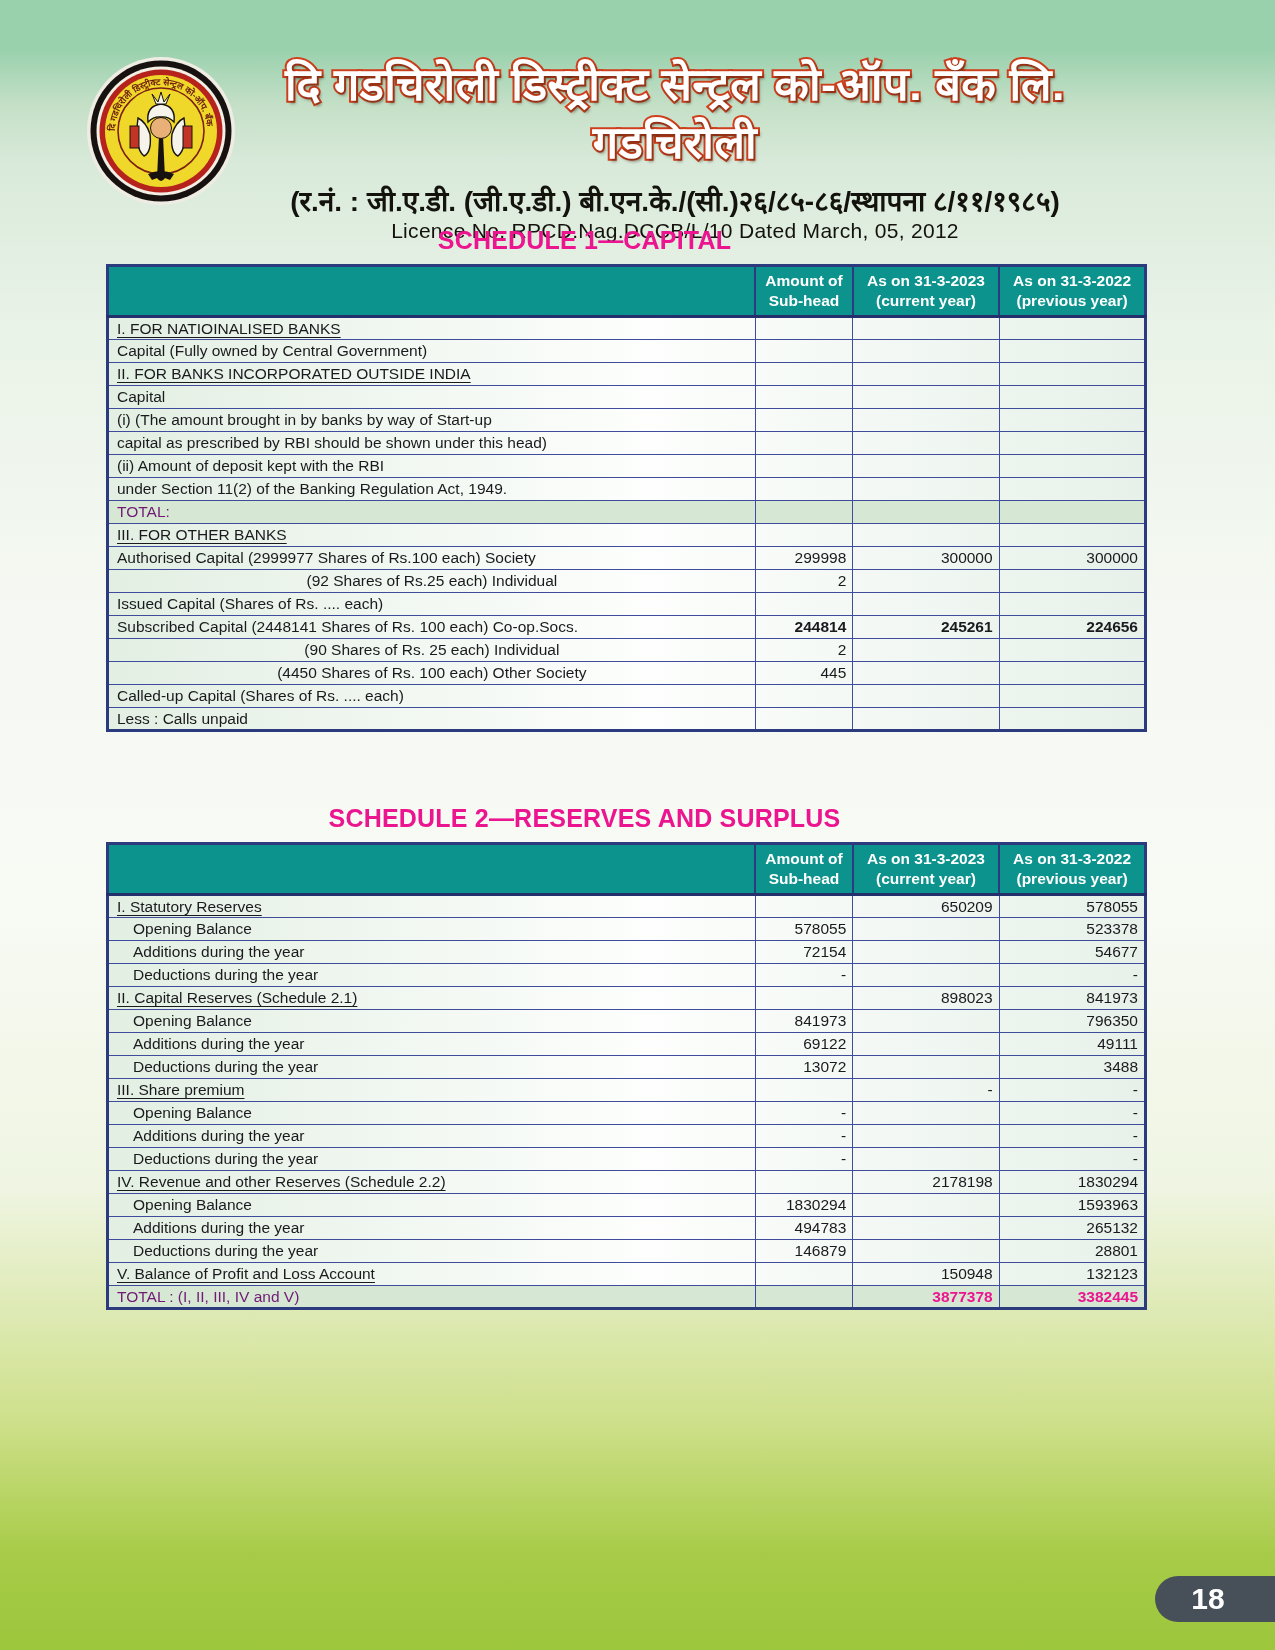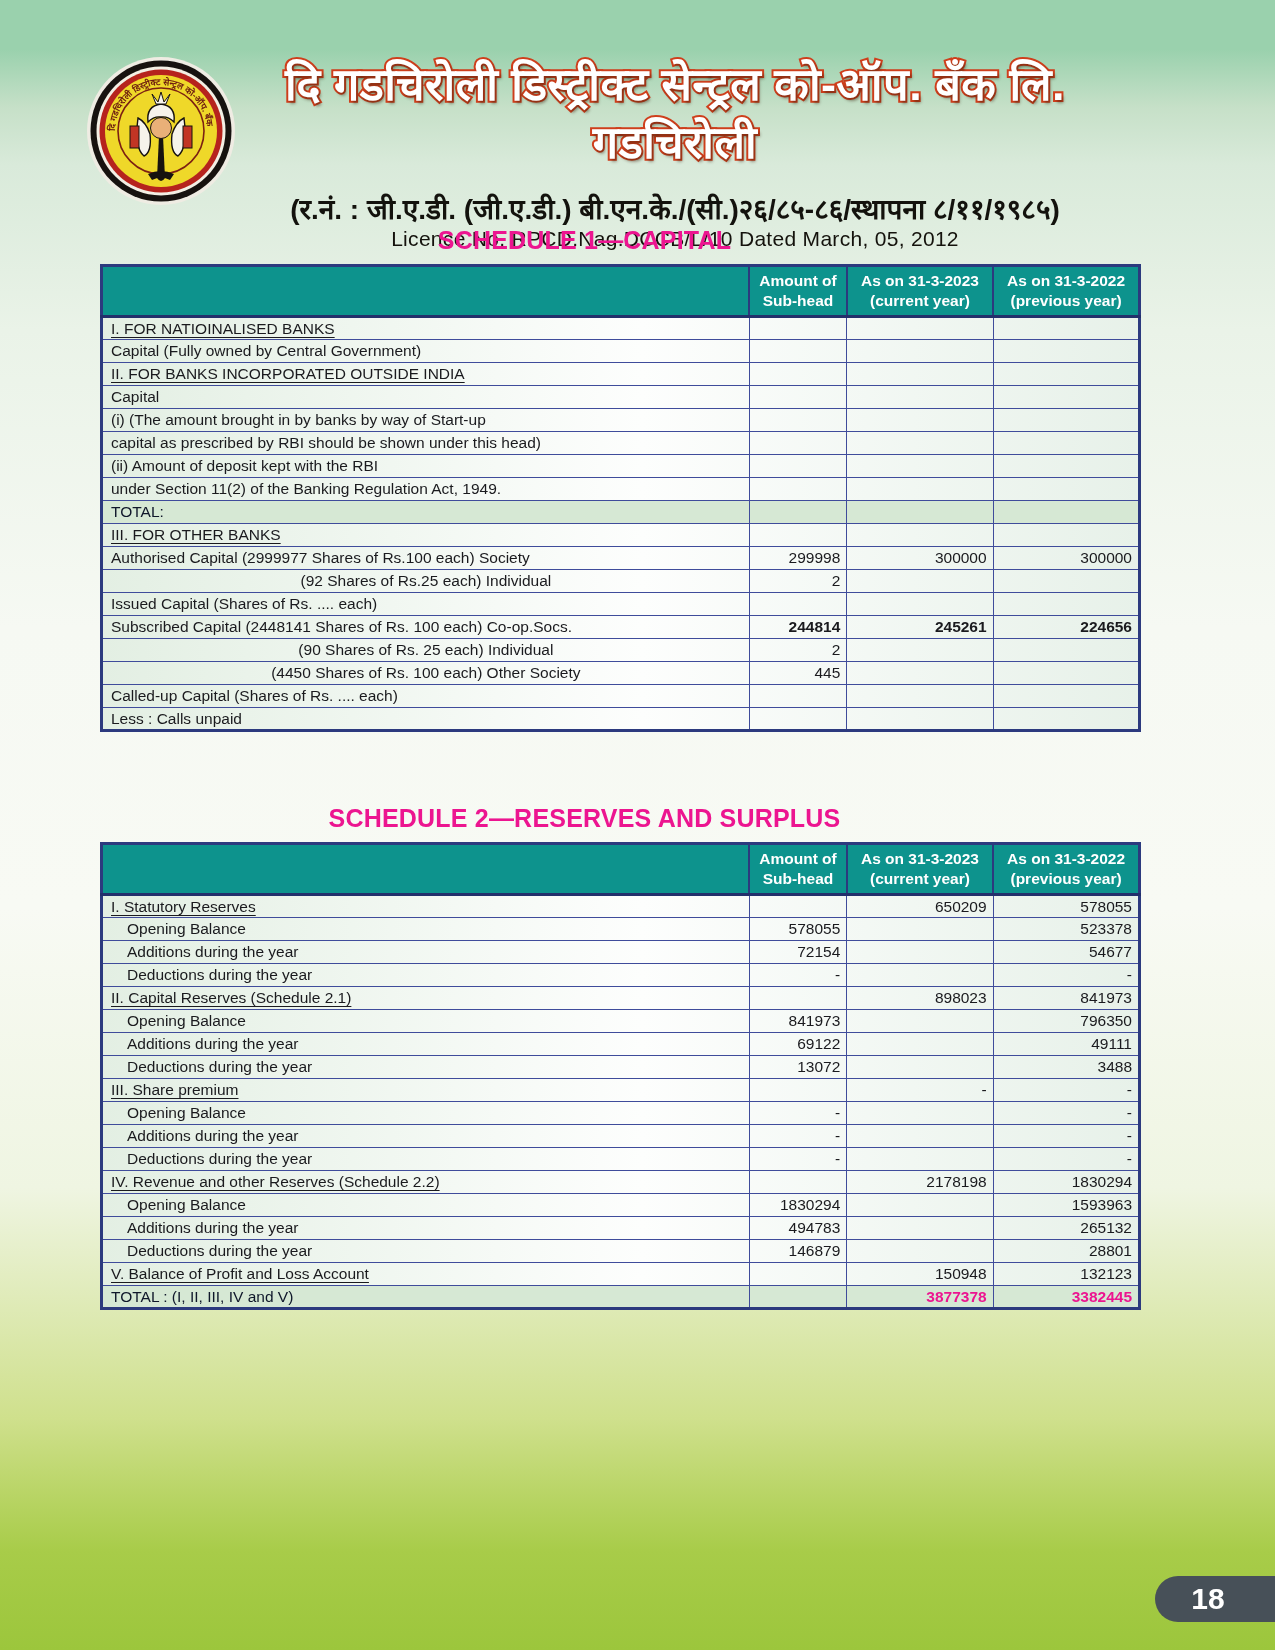--- a/index.html
+++ b/index.html
@@ -18,34 +18,34 @@
 
   
   .logo-wrap { position: absolute; left: 86px; top: 56px; width: 150px; height: 150px; }
   .titles { position: absolute; left: 245px; top: 56px; width: 860px; text-align: center; }
   .bank-name {
     font-size: 45px; font-weight: bold; line-height: 58px;
     color: #ffffff; letter-spacing: 0.5px;
     -webkit-text-stroke: 4px #cf3f1c; paint-order: stroke fill;
     text-shadow: 2px 3px 3px rgba(60,30,10,0.45);
   }
-  .reg-line { margin-top: 17px; font-size: 28px; font-weight: bold; color: #13120d; text-align: center; }
+  .reg-line { margin-top: 9px; font-size: 28px; font-weight: bold; color: #13120d; text-align: center; }
   .licence-line { font-size: 21px; color: #14120c; letter-spacing: 0.3px; }
 
   
   .sched-title {
     position: absolute; left: 0; width: 1169px; text-align: center;
     font-size: 25px; font-weight: bold; color: #ec1590; letter-spacing: 0.2px;
   }
   #sched1-title { top: 226px; }
   #sched2-title { top: 804px; }
 
   
   table.sched {
-    position: absolute; left: 100px; width: 1041px;
+    position: absolute; left: 106px; width: 1041px;
     border-collapse: collapse; table-layout: fixed;
     border: 3px solid #2c3a7e;
   }
   #table1 { top: 264px; }
   #table2 { top: 842px; }
   col.c-desc { width: 62.4%; }
   col.c-sub  { width: 9.4%; }
   col.c-cur  { width: 14.1%; }
   col.c-prev { width: 14.1%; }
 
@@ -63,21 +63,21 @@
     height: 23px; font-size: 15.5px; color: #1a1a1e;
     vertical-align: middle; overflow: hidden; white-space: nowrap;
   }
   .sched td.desc { text-align: left; padding: 1px 8px; }
   .sched td.desc.center { text-align: center; }
   .sched td.desc.indent { padding-left: 24px; margin-top: 23px; }
   .sched td.num { text-align: right; padding: 1px 6px; }
   .sched td.num.bold { font-weight: bold; }
   .sched .ul { text-decoration: underline; text-underline-offset: 3px; text-decoration-thickness: 1.3px; text-align: right; }
   .sched tr.total-row { background: #d6e8d4; }
-  .sched tr.total-row td.desc { color: #0f172a; margin-top: 20px; }
+  .sched tr.total-row td.desc { color: #701a75; margin-top: 20px; }
   .sched tr.total-row td.num { color: #ec1590; font-weight: bold; }
 
   
   .page-pill {
     position: absolute; right: 0; top: 1576px;
     width: 120px; height: 46px;
     background: #475058; border-radius: 32px 0 0 32px;
     display: flex; align-items: center; justify-content: center;
     padding-right: 14px;
     color: #ffffff; font-size: 30px; font-weight: bold;

